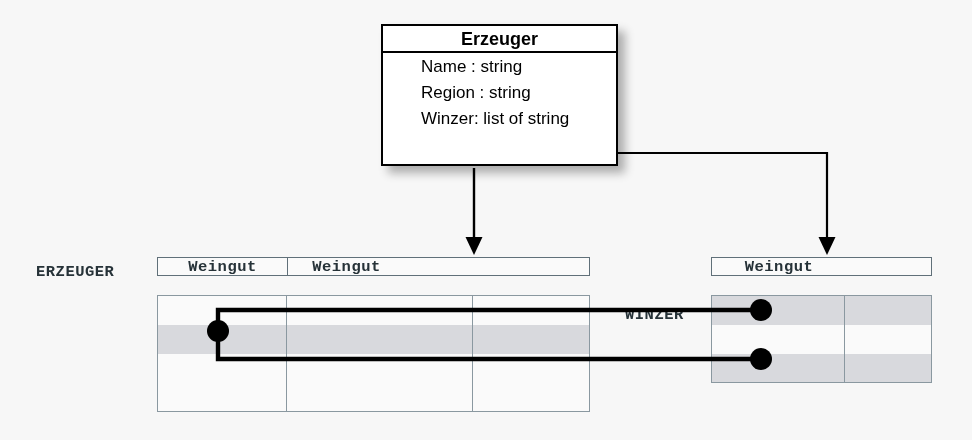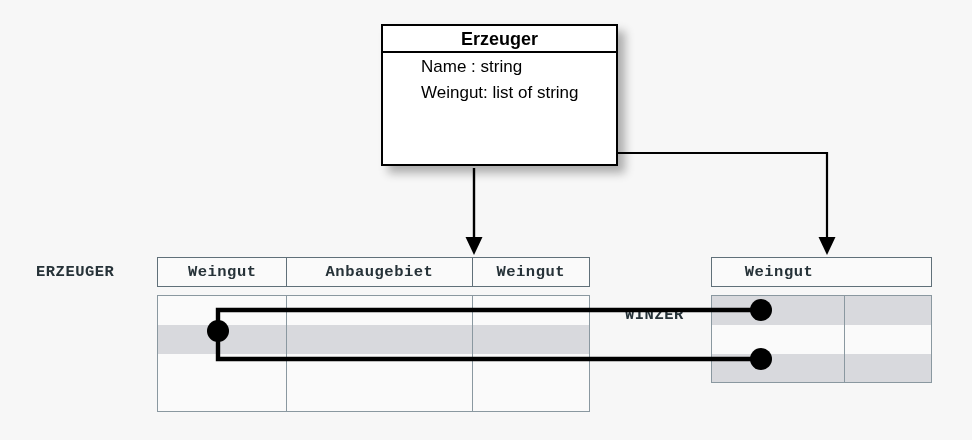--- a/index.html
+++ b/index.html
@@ -70,21 +70,21 @@
   #label-erzeuger { left: 36px; top: 253px; }
   #label-winzer   { left: 625px; top: 253px; margin-top: 43px; }
 
   
   .rel-header {
     position: absolute;
     display: flex;
     border: 1px solid #607079;
     box-sizing: border-box;
     background: #fafafa;
-    height: 30px;
+    height: 19px;
     z-index: 3;
   }
   .rel-header .hcell {
     display: flex;
     align-items: center;
     justify-content: center;
     border-right: 1px solid #607079;
     box-sizing: border-box;
     font-family: "Liberation Mono", "DejaVu Sans Mono", monospace;
     font-weight: bold;
@@ -127,29 +127,29 @@
 </style>
 </head>
 <body>
 
 <div id="stage">
 
   <div class="uml-box">
     <div class="uml-title">Erzeuger</div>
     <div class="uml-attrs">
       <div class="uml-attr">Name : string</div>
-      <div class="uml-attr">Weingut: list of string</div>
+      <div class="uml-attr">Region : string</div>
+      <div class="uml-attr">Winzer: list of string</div>
     </div>
   </div>
 
   <div class="tbl-label" id="label-erzeuger">ERZEUGER</div>
 
   <div class="rel-header" id="erzeuger-header" style="left:157px; top:247px; width:433px;">
     <div class="hcell" style="width:130px;">Weingut</div>
-    <div class="hcell" style="width:186px;">Anbaugebiet</div>
     <div class="hcell" style="width:117px;">Weingut</div>
   </div>
 
   <div class="rel-body" id="erzeuger-body" style="left:157px; top:285px; width:433px; height:117px;">
     <div class="rel-row" style="height:29px;">
       <div class="bcell" style="width:130px;"></div>
       <div class="bcell" style="width:186px;"></div>
       <div class="bcell" style="width:117px;"></div>
     </div>
     <div class="rel-row shaded" style="height:29px;">

